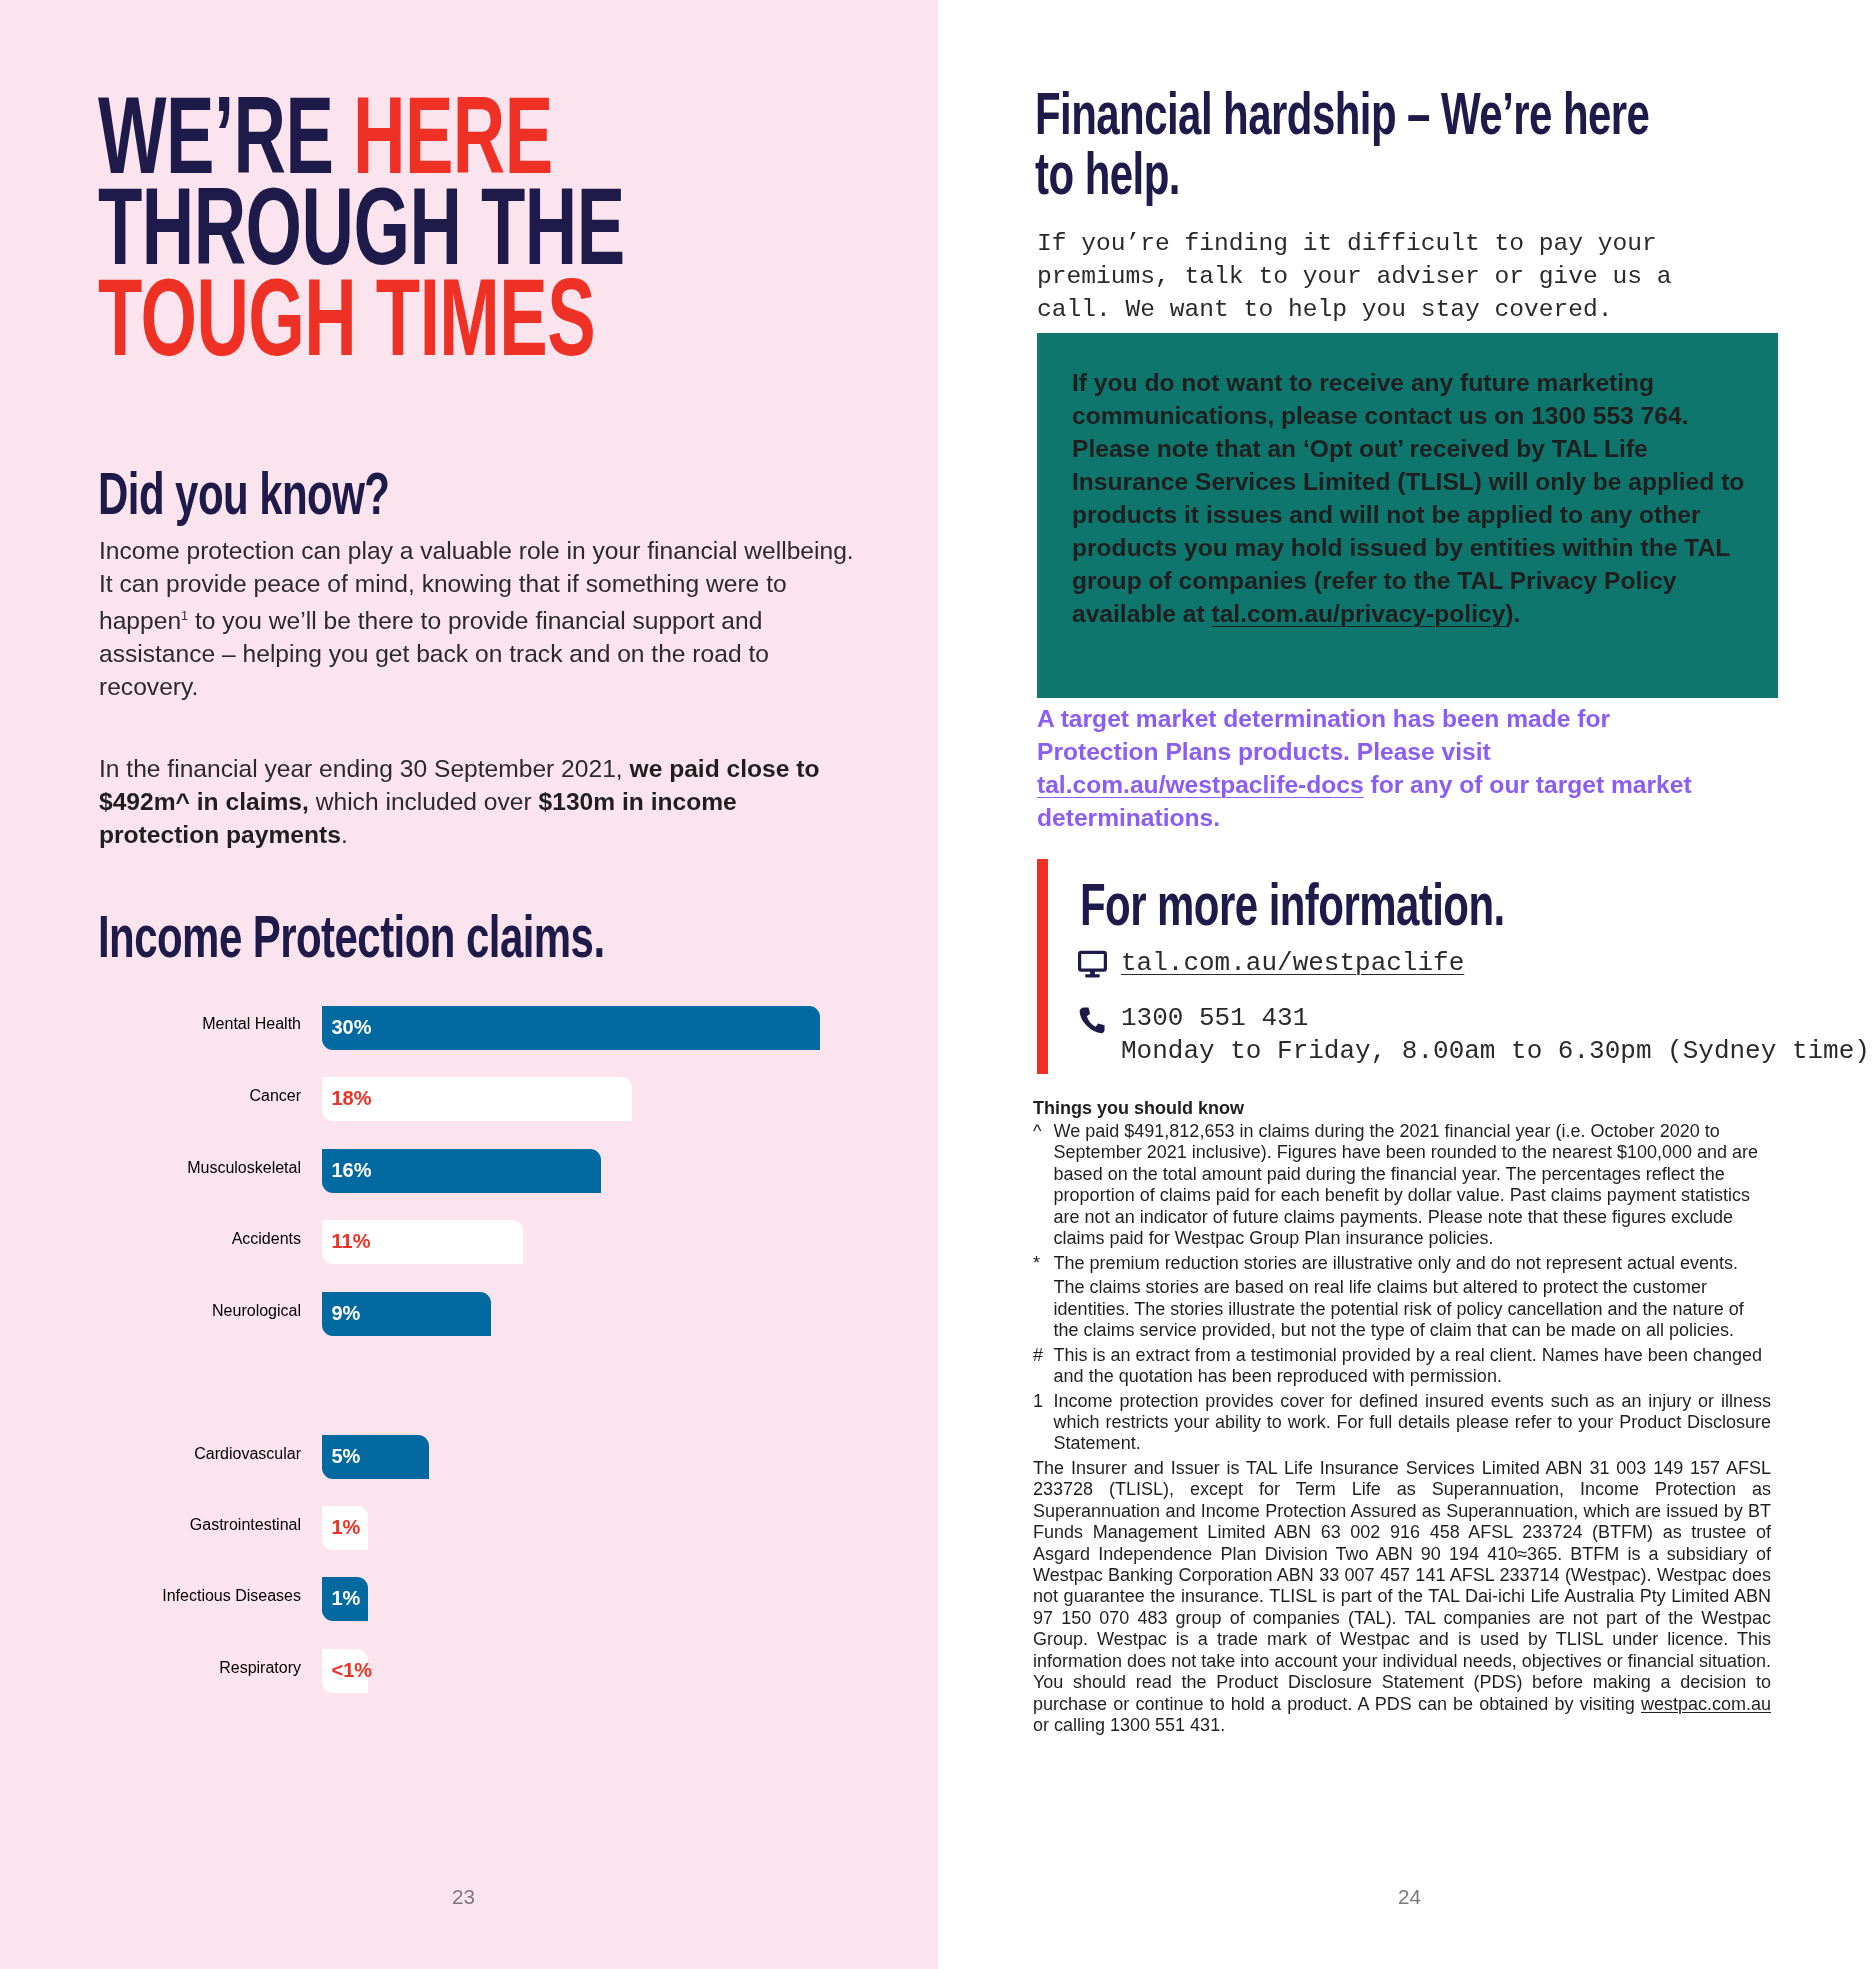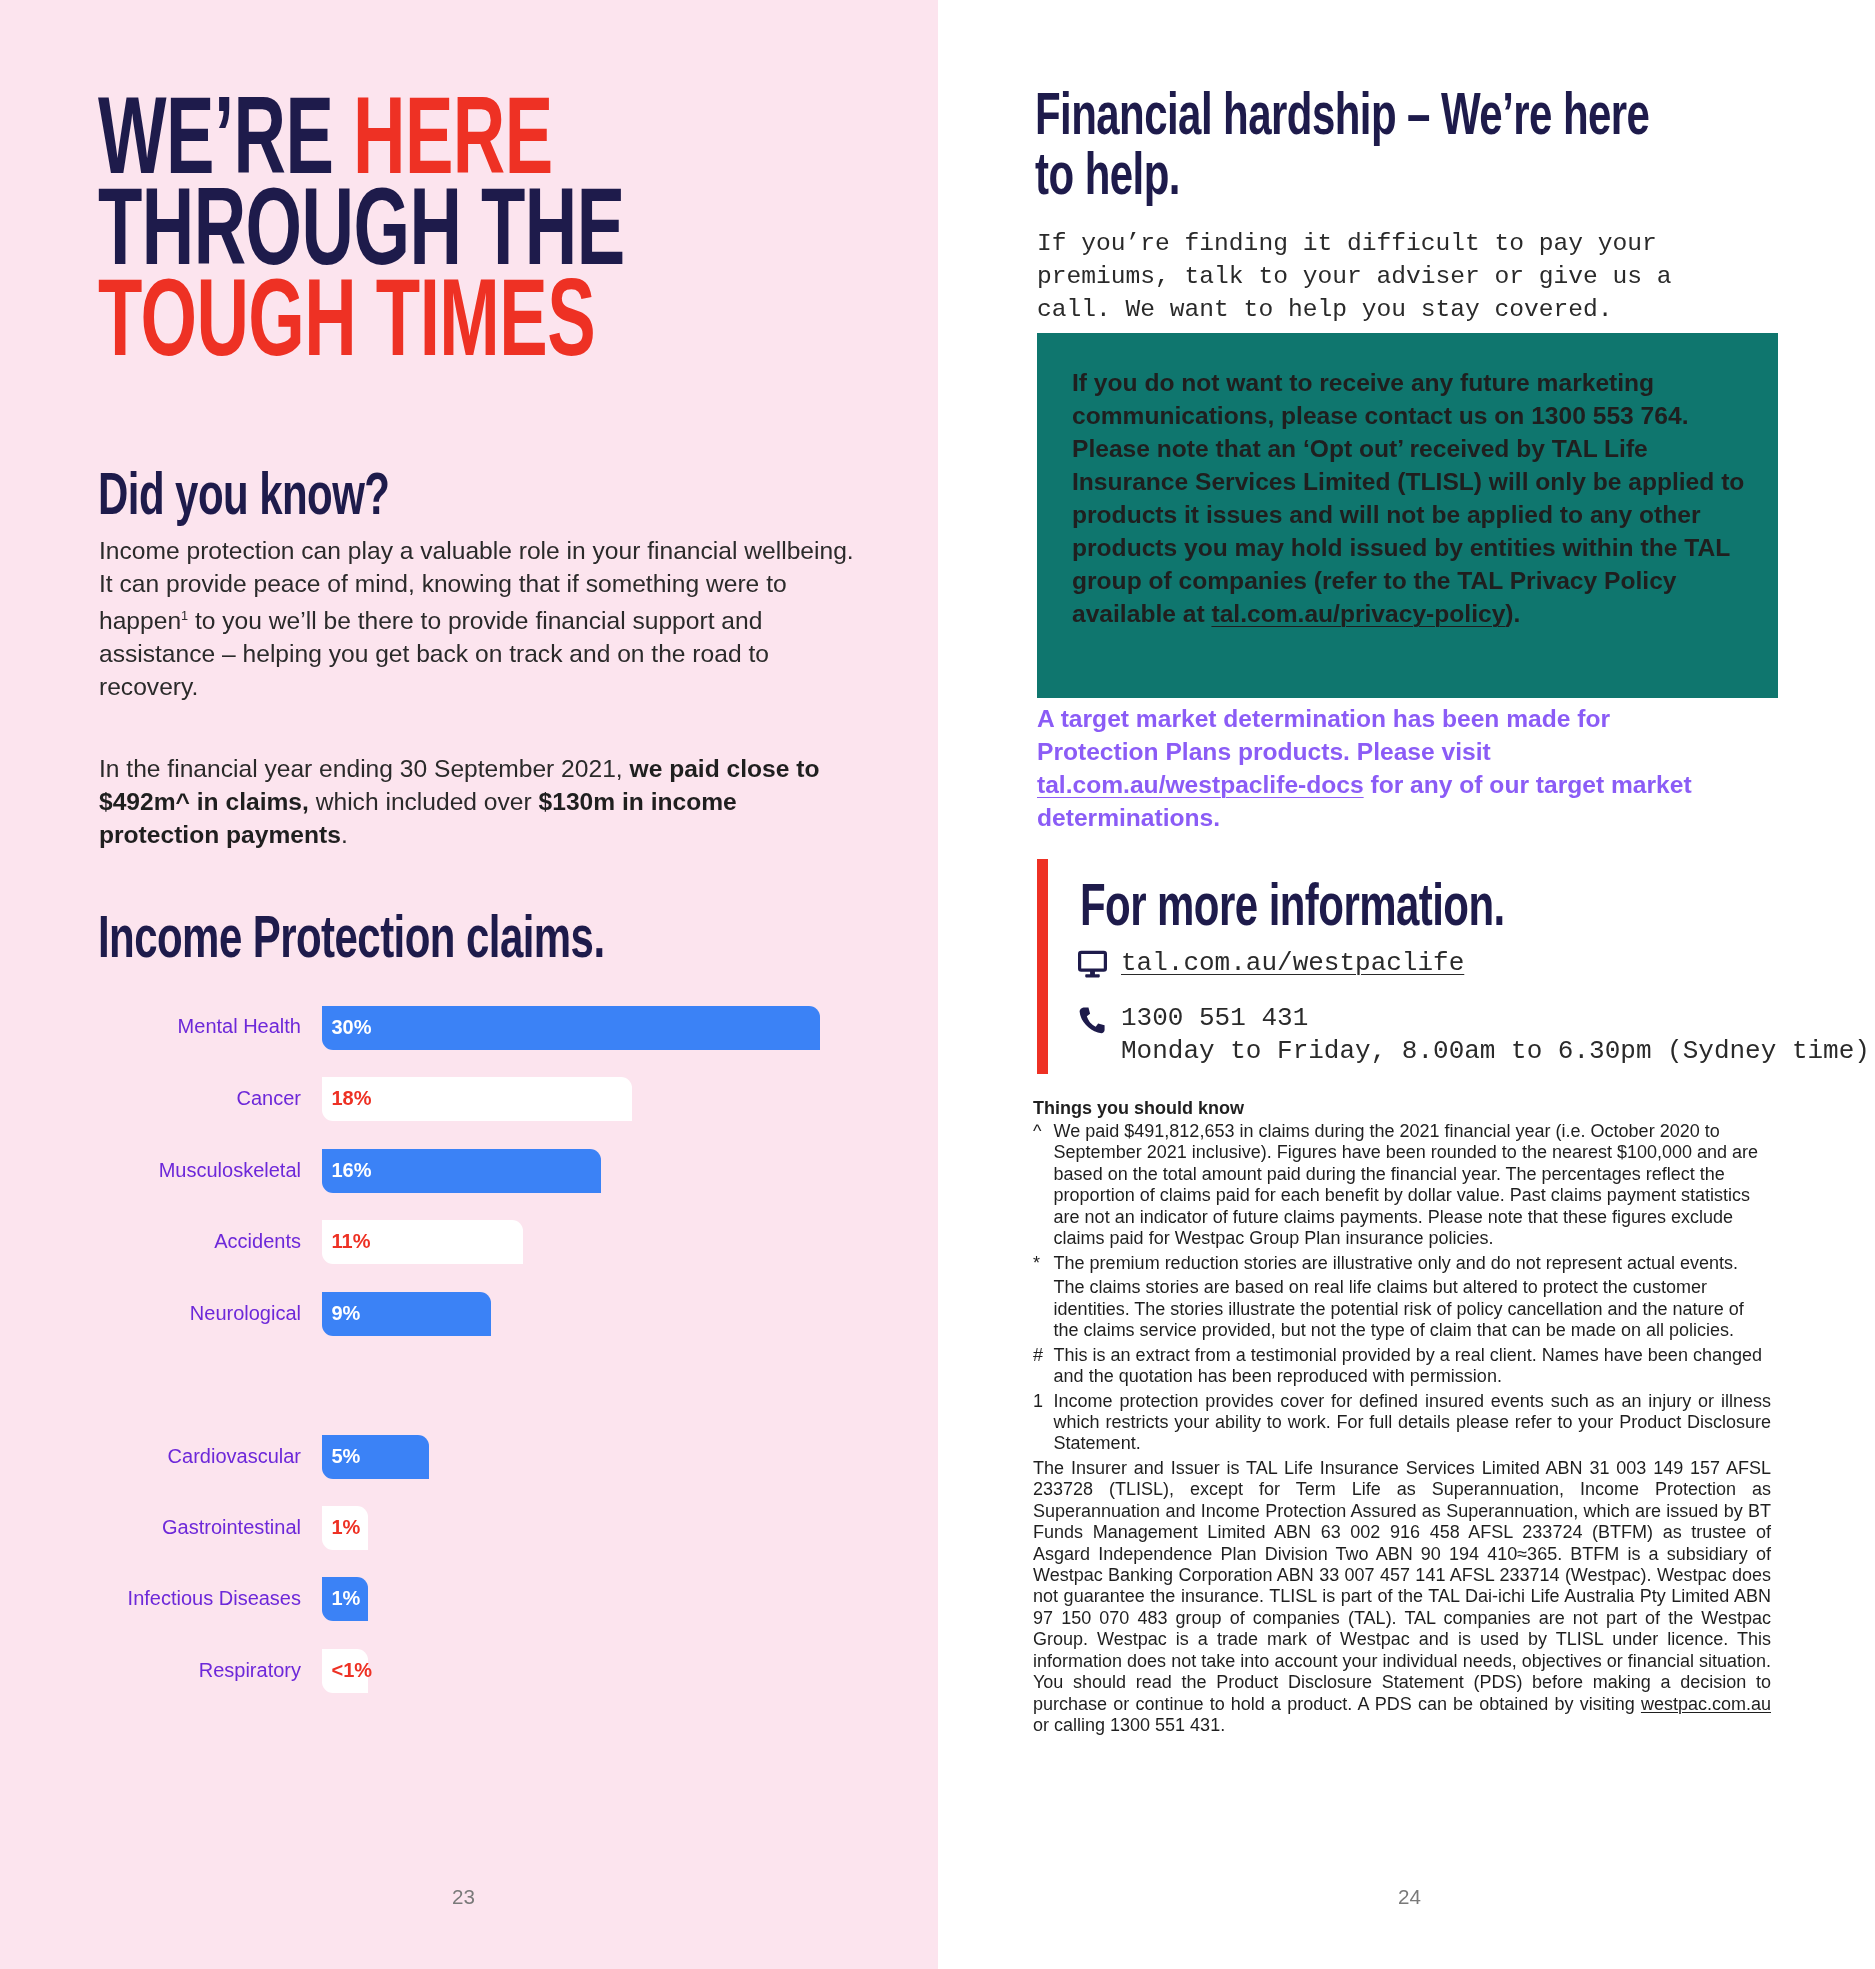--- a/index.html
+++ b/index.html
@@ -17,23 +17,23 @@
   .red { color: #ee3124; }
 
   .h2 { position: absolute; color: #1e1b4b; font-weight: bold; white-space: nowrap; transform-origin: 0 0; letter-spacing: -0.8px; }
 
   .body-text { position: absolute; font-size: 24.6px; line-height: 33px; color: #2a2a2a; }
   .body-text b { color: #1f1f1f; }
 
   
   .chart { position: absolute; left: 0; top: 993px; width: 938px; height: 715px; }
   .bar-row { position: absolute; left: 0; height: 44px; width: 938px; }
-  .bar-label { position: absolute; right: 637px; top: 9.5px; font-size: 20px; color: #6d28d9; white-space: nowrap; text-align: center; }
+  .bar-label { position: absolute; right: 637px; top: 9.5px; font-size: 16px; color: #000000; white-space: nowrap; text-align: center; }
   .bar { position: absolute; left: 322px; top: 0; height: 44px; border-radius: 0 11px 0 11px; }
-  .bar.filled { background: #3b82f6; }
+  .bar.filled { background: #0369a1; }
   .bar.empty { background: #ffffff; }
   .bar-value { position: absolute; left: 9.5px; top: 10.3px; font-size: 20px; font-weight: bold; white-space: nowrap; }
   .bar.filled .bar-value { color: #ffffff; }
   .bar.empty .bar-value { color: #ee3124; }
 
   .stat { position: absolute; right: 101px; text-align: right; }
   .stat-label { font-size: 20px; line-height: 24px; color: #1e1b4b; font-weight: bold; }
   .stat-value { display: inline-block; font-size: 46px; line-height: 48px; font-weight: bold; color: #ee3124;
                 transform: scaleX(0.7); transform-origin: 100% 0; white-space: nowrap; }
   .stat-value sup { font-size: 22px; vertical-align: 17.5px; }

